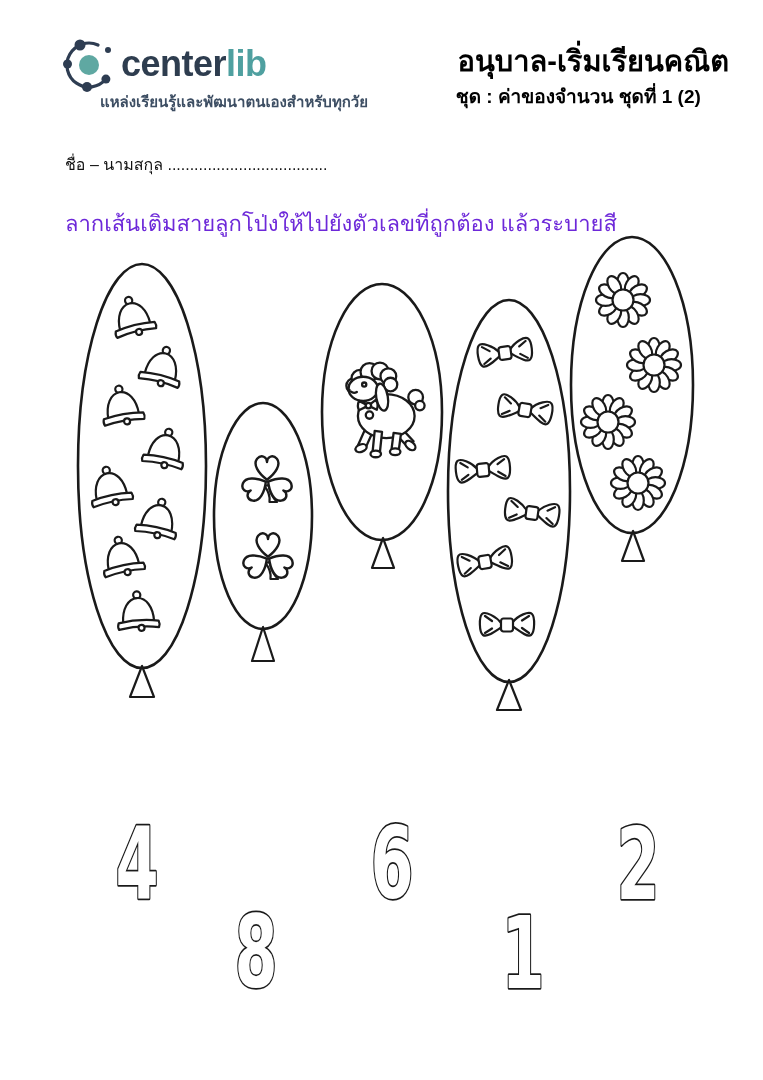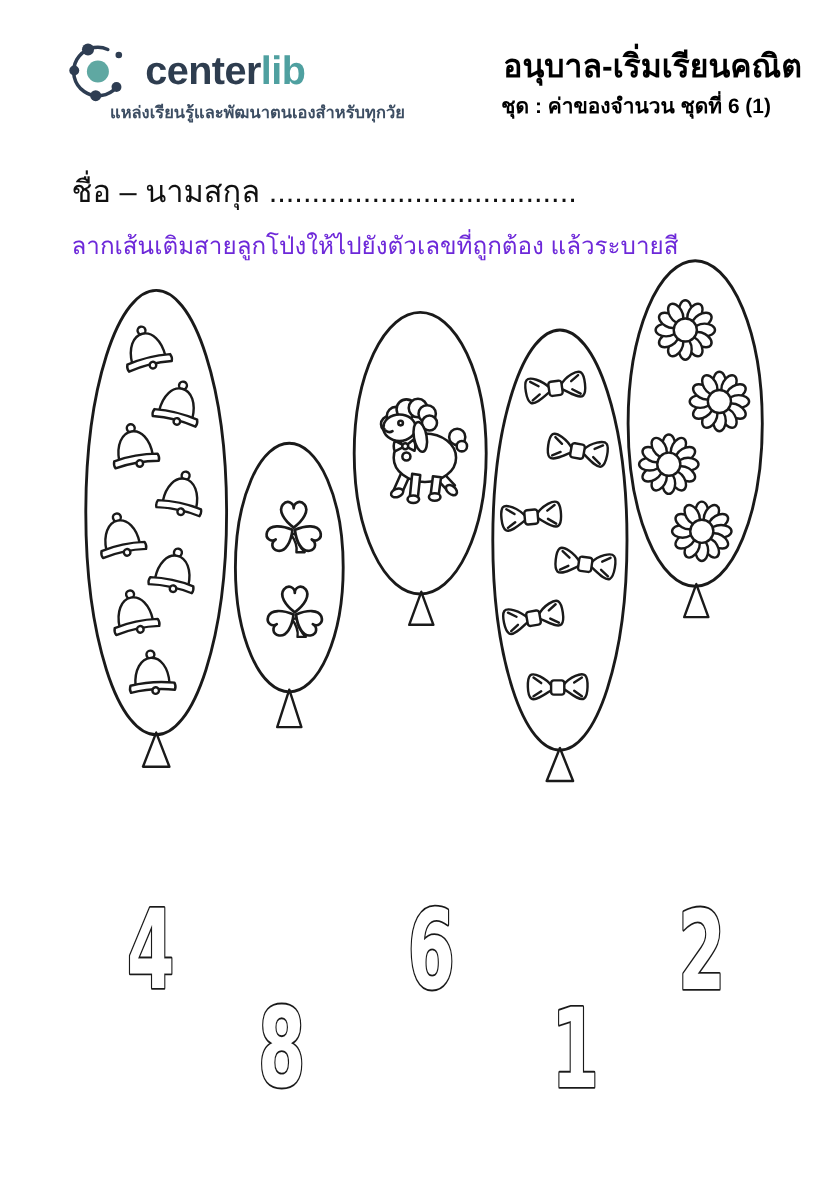--- a/index.html
+++ b/index.html
@@ -6,30 +6,30 @@
   html,body { width:763px; height:1080px; }
   body {
     position:relative;
     width:763px; height:1080px;
     background:#ffffff;
     font-family:"Liberation Sans","DejaVu Sans",sans-serif;
     color:#141414;
     overflow:hidden;
   }
   
-  .logo-row{ position:absolute; left:60px; top:34px; display:flex; align-items:flex-start; gap:12px; }
+  .logo-row{ position:absolute; left:60px; top:34px; display:flex; align-items:flex-start; gap:1px; }
   .logo-icon{ width:60px; height:60px; }
   .wordmark{ font-size:36px; font-weight:bold; letter-spacing:-0.5px; color:#2e3d4f; line-height:60px; }
   .wordmark .teal{ color:#4fa0a0; }
   .tagline{ position:absolute; left:64px; top:90px; font-size:15px; font-weight:bold; color:#3d4e63;margin-left:36px; }
   .title-block{ position:absolute; right:34px; top:44px; text-align:center; }
   .doc-title{ font-size:29px; font-weight:bold; color:#000; white-space:nowrap; line-height:1.2;margin-left:30px; }
   .doc-subtitle{ font-size:19px; font-weight:bold; color:#000; white-space:nowrap; margin-top:2px; }
   
-  .name-line{ position:absolute; left:65px; top:152px; font-size:28px; color:#111; white-space:nowrap; }
+  .name-line{ position:absolute; left:65px; top:152px; font-size:16px; color:#111; white-space:nowrap; }
   .instruction{ position:absolute; left:65px; top:206px; font-size:22px; color:#6d28d9; white-space:nowrap; }
   
   svg.canvas{ position:absolute; left:0; top:0; width:763px; height:1080px; }
   .art{ stroke:#1a1a1a; fill:#ffffff; stroke-width:2.2; stroke-linejoin:round; stroke-linecap:round; }
   .art .balloon{ stroke-width:2.6; }
   .bubble-num{
     font-family:"DejaVu Sans",sans-serif;
     font-weight:bold; font-size:100px;
     fill:#ffffff; stroke:#1a1a1a; stroke-width:2.8;
     paint-order:stroke; text-anchor:middle;
@@ -47,21 +47,21 @@
       <circle cx="7.5" cy="30" r="4.5" fill="#2e3d52"></circle>
       <circle cx="27" cy="53" r="5" fill="#2e3d52"></circle>
       <circle cx="45.9" cy="45.1" r="4.5" fill="#2e3d52"></circle>
       <circle cx="48" cy="16" r="3" fill="#2e3d52"></circle>
     </svg>
     <div class="wordmark"><span>center</span><span class="teal">lib</span></div>
   </div>
   <div class="tagline">แหล่งเรียนรู้และพัฒนาตนเองสำหรับทุกวัย</div>
   <div class="title-block">
     <div class="doc-title">อนุบาล-เริ่มเรียนคณิต</div>
-    <div class="doc-subtitle">ชุด : ค่าของจำนวน ชุดที่ 6 (1)</div>
+    <div class="doc-subtitle">ชุด : ค่าของจำนวน ชุดที่ 1 (2)</div>
   </div>
 </div>
 
 <div class="name-line"><span>ชื่อ – นามสกุล</span> <span>....................................</span></div>
 <div class="instruction">ลากเส้นเติมสายลูกโป่งให้ไปยังตัวเลขที่ถูกต้อง แล้วระบายสี</div>
 
 <svg class="canvas" viewBox="0 0 763 1080">
   <defs>
     <g id="bell">
       <circle cx="0" cy="-18" r="3.6"></circle>

